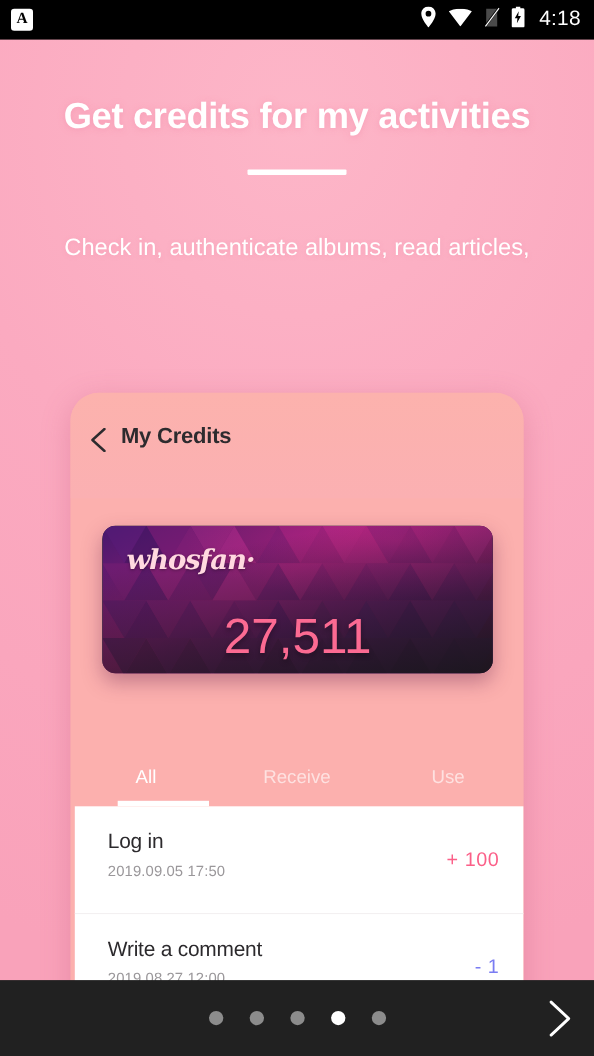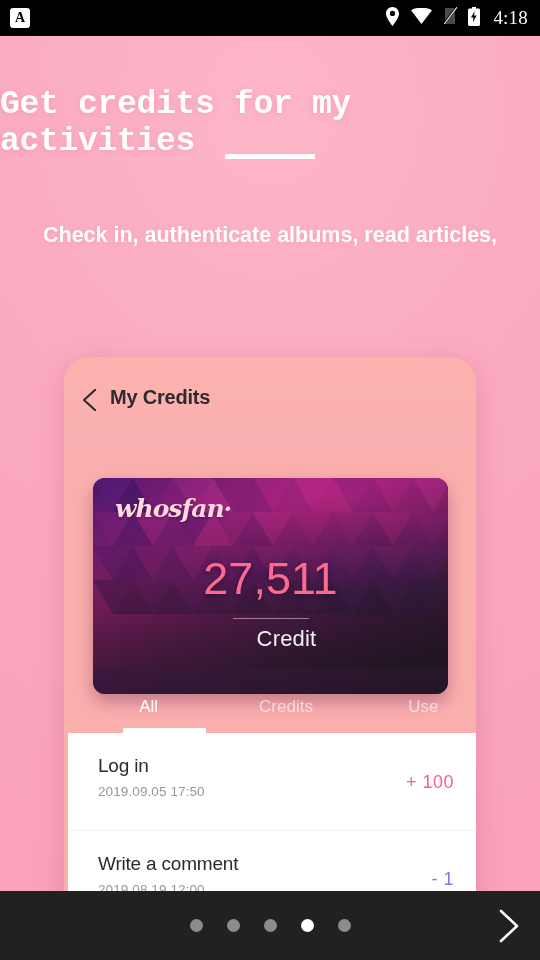--- a/index.html
+++ b/index.html
@@ -14,44 +14,43 @@
     position:absolute;left:0;top:0;width:540px;height:36px;
     background:#000;display:flex;align-items:center;
     box-sizing:border-box;padding:0 12px 0 10px;z-index:40;
   }
   .sb-appicon{
     width:20px;height:20px;background:#fff;border-radius:3px;
     display:flex;align-items:center;justify-content:center;
     font-size:14px;font-weight:bold;color:#000;line-height:1;
     font-family:"Liberation Serif", serif;
   }
-  .sb-right{margin-left:auto;display:flex;align-items:center;gap:11px;font-family:Liberation Serif, serif;}
+  .sb-right{margin-left:auto;display:flex;align-items:center;gap:11px;}
   .sb-time{color:#fff;font-size:19px;letter-spacing:.2px;margin-left:2px;}
 
   
   .page{
     position:absolute;left:0;top:36px;width:540px;height:924px;
     background:
       radial-gradient(130% 85% at 50% 8%, #fdb6c8 0%, #fbaac0 45%, #f9a2ba 100%);
     overflow:hidden;
   }
 
   .headline{
-    position:absolute;left:0;top:50px;width:540px;text-align:left;
+    position:absolute;left:0;top:50px;width:540px;text-align:center;
     color:#fff;font-size:33px;font-weight:bold;letter-spacing:-.3px;
     text-shadow:0 1px 6px rgba(244,140,170,.55);
-    font-family:Liberation Mono, monospace;
   }
   .rule{
     position:absolute;left:50%;top:118px;margin-left:-45px;
     width:90px;height:5px;background:#fff;border-radius:1px;
   }
   .subhead{
-    position:absolute;left:26px;top:180px;width:488px;text-align:center;
-    color:#fff;font-size:21.5px;line-height:38px;font-weight:700;
+    position:absolute;left:26px;top:170px;width:488px;text-align:center;
+    color:#fff;font-size:21.5px;line-height:38px;font-weight:400;
     text-shadow:0 1px 4px rgba(244,140,170,.35);
   }
 
   
   .mock{
     position:absolute;left:64px;top:321px;width:412px;height:603px;
     border-radius:26px 26px 0 0;overflow:hidden;
     background:#fcb0ae;
     box-shadow:0 6px 26px rgba(190,80,115,.28);
   }
@@ -62,23 +61,23 @@
   .back-chev{
     position:absolute;left:16px;top:32px;width:18px;height:22px;
   }
   .mock-title{
     position:absolute;left:46px;top:29px;
     font-size:20px;font-weight:bold;color:#2d2b2e;letter-spacing:-.2px;
   }
 
   
   .creditcard{
-    position:absolute;left:29px;top:121px;width:355px;height:216px;
+    position:absolute;left:29px;top:121px;width:355px;height:134px;
     border-radius:12px;overflow:hidden;
-    background:#701a75;
+    background:#0f172a;
     box-shadow:0 8px 18px rgba(90,20,70,.35);
   }
   .cc-tris{position:absolute;inset:0;}
   .cc-shade{
     position:absolute;inset:0;
     background:
       linear-gradient(170deg, rgba(60,10,70,0) 20%, rgba(30,22,32,.55) 62%, rgba(26,22,28,.93) 100%),
       radial-gradient(90% 70% at 75% 10%, rgba(214,40,140,.45) 0%, rgba(120,20,90,0) 60%);
   }
   .cc-logo{
@@ -99,21 +98,20 @@
   }
   .cc-label{
     position:absolute;left:16px;top:148px;width:355px;text-align:center;
     color:#f4f1f4;font-size:22px;letter-spacing:.2px;
   }
 
   
   .tabs{
     position:absolute;left:0;top:324px;width:412px;height:52px;
     display:flex;
-    padding-left:16px;
   }
   .tab{
     flex:1;display:flex;align-items:center;justify-content:center;
     font-size:17px;color:rgba(255,255,255,.62);position:relative;
   }
   .tab.active{color:#fff;}
   .tab-ind{
     position:absolute;left:43px;bottom:0;width:83px;height:5px;background:#fff;
   }
 
@@ -295,36 +293,36 @@
       <div class="cc-div"></div>
       <div class="cc-label">Credit</div>
     </div>
 
     <div class="tabs">
       <div class="tab active">
         <span>All</span>
         <span class="tab-ind"></span>
       </div>
       <div class="tab">
-        <span>Credits</span>
+        <span>Receive</span>
       </div>
       <div class="tab">
         <span>Use</span>
       </div>
     </div>
 
     <div class="list">
       <div class="row">
         <div class="row-title">Log in</div>
         <div class="row-date">2019.09.05  17:50</div>
         <div class="row-amt amt-plus">+ 100</div>
       </div>
       <div class="row">
         <div class="row-title">Write a comment</div>
-        <div class="row-date">2019.08.19  12:00</div>
+        <div class="row-date">2019.08.27  12:00</div>
         <div class="row-amt amt-minus">- 1</div>
       </div>
     </div>
 
   </div>
 </div>
 
 <div class="bottombar">
   <div class="dots">
     <span class="dot"></span>

